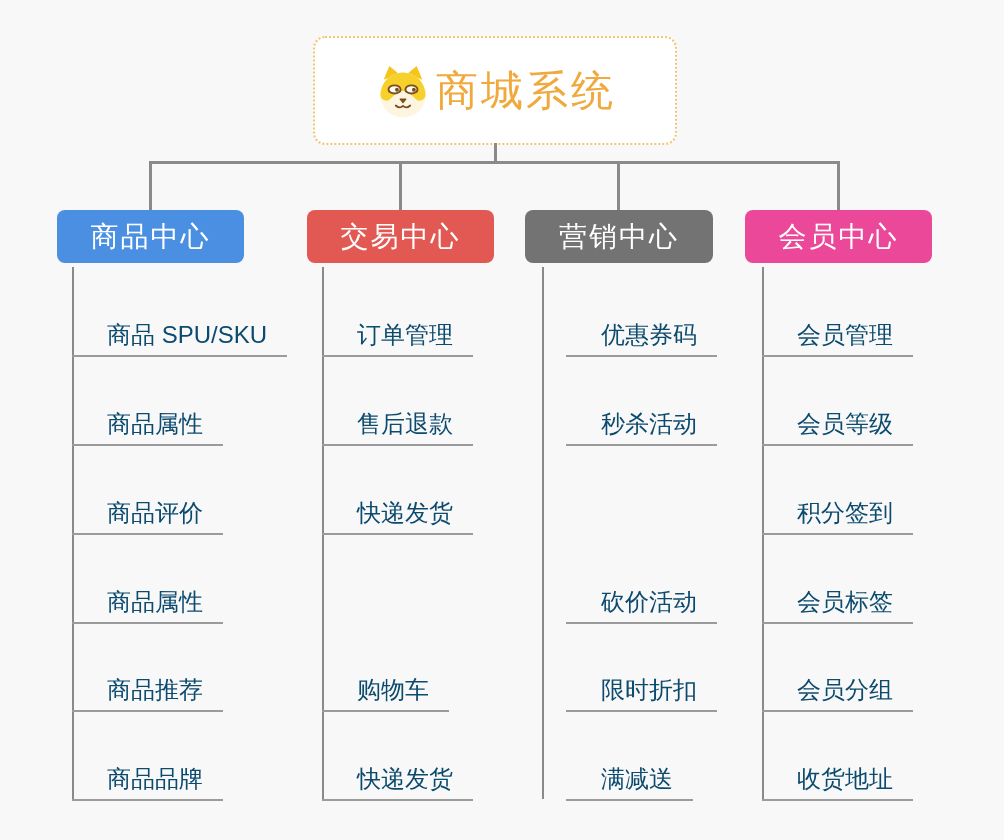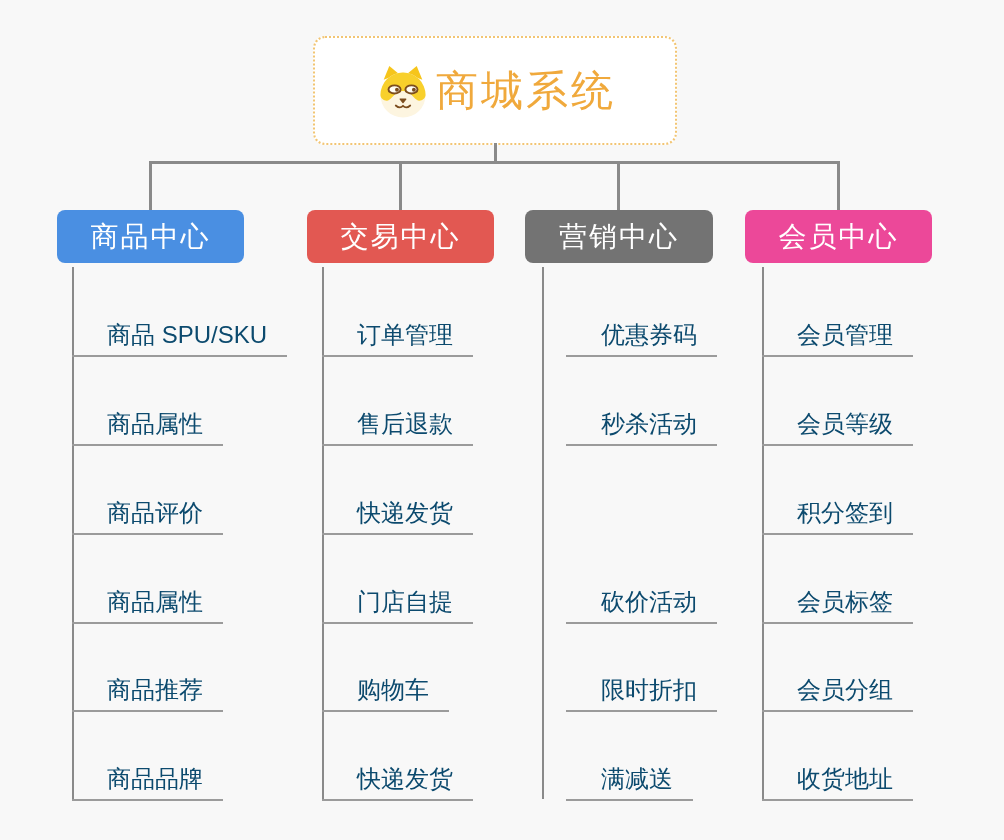--- a/index.html
+++ b/index.html
@@ -108,21 +108,20 @@
   <div class="leaf c1 r1">商品 SPU/SKU</div>
   <div class="leaf c1 r2">商品属性</div>
   <div class="leaf c1 r3">商品评价</div>
   <div class="leaf c1 r4">商品属性</div>
   <div class="leaf c1 r5">商品推荐</div>
   <div class="leaf c2 r1">订单管理</div>
 
   <div class="leaf c1 r6">商品品牌</div>
   <div class="leaf c2 r2">售后退款</div>
   <div class="leaf c2 r3">快递发货</div>
-  <div class="leaf c2 r4">门店自提</div>
   <div class="leaf c2 r5">购物车</div>
   <div class="leaf c2 r6">快递发货</div>
 
   <div class="leaf c3 r1">优惠券码</div>
   <div class="leaf c3 r2">秒杀活动</div>
   <div class="leaf c3 r4">砍价活动</div>
   <div class="leaf c3 r5">限时折扣</div>
   <div class="leaf c4 r1">会员管理</div>
 
   <div class="leaf c3 r6">满减送</div>

